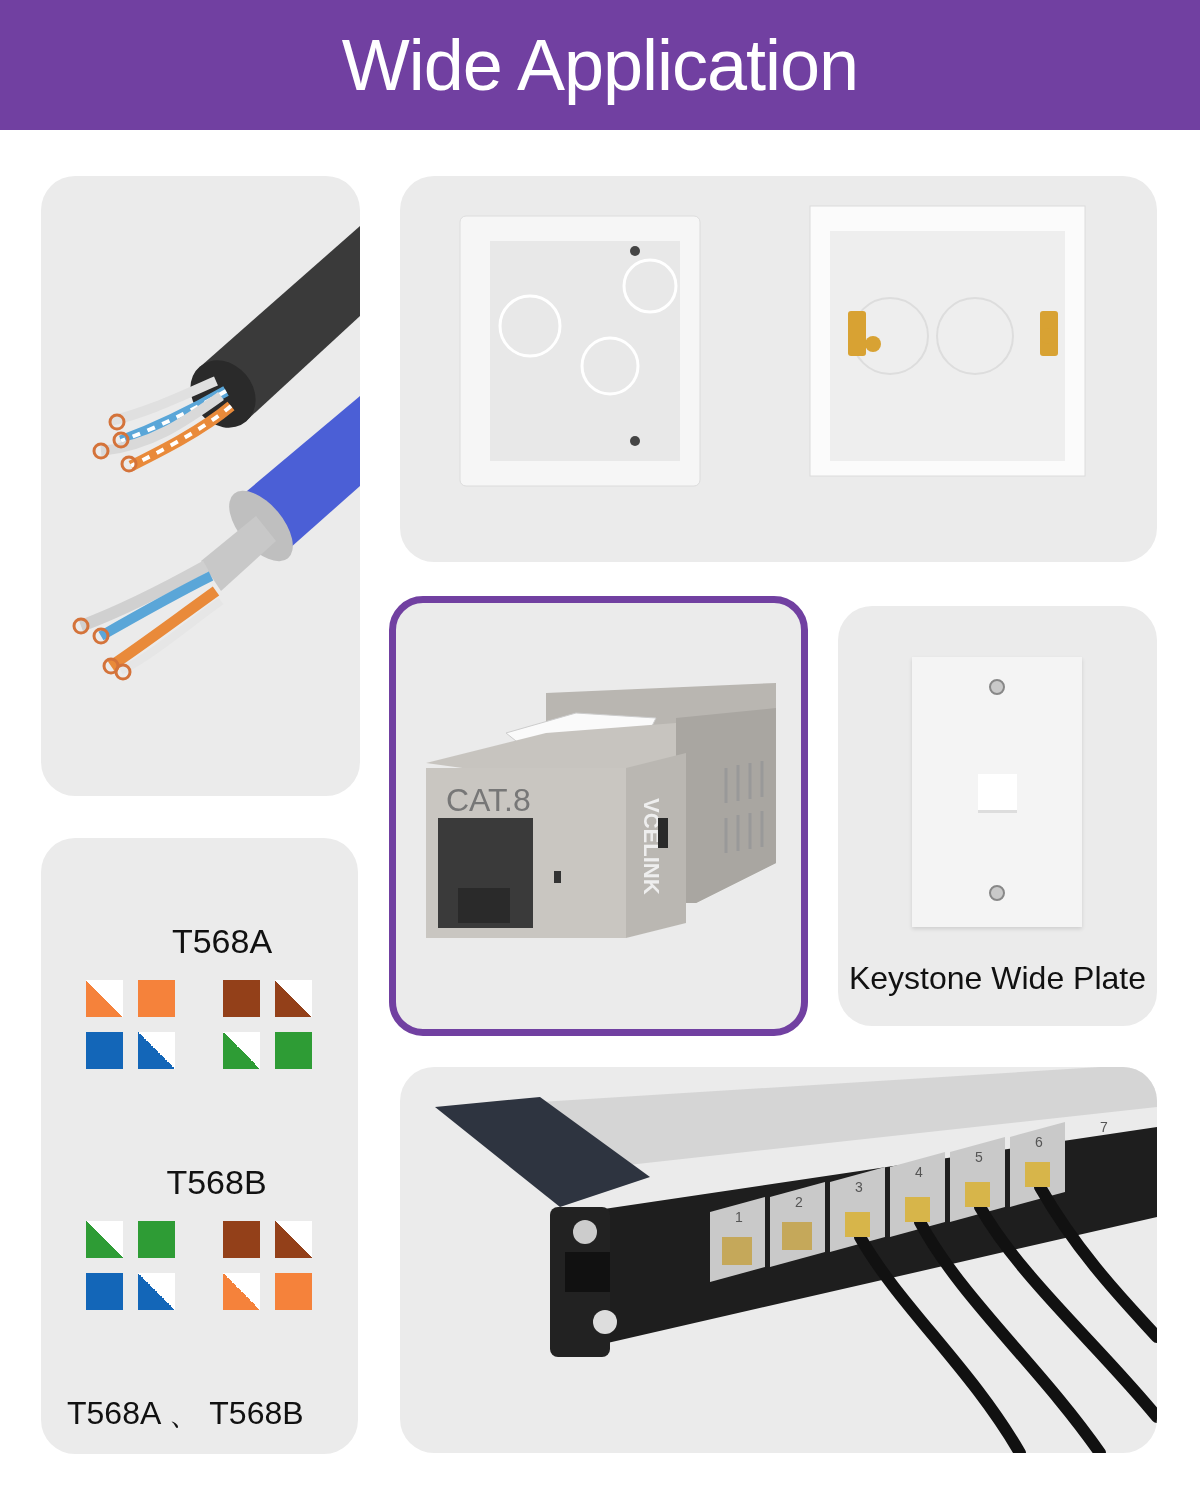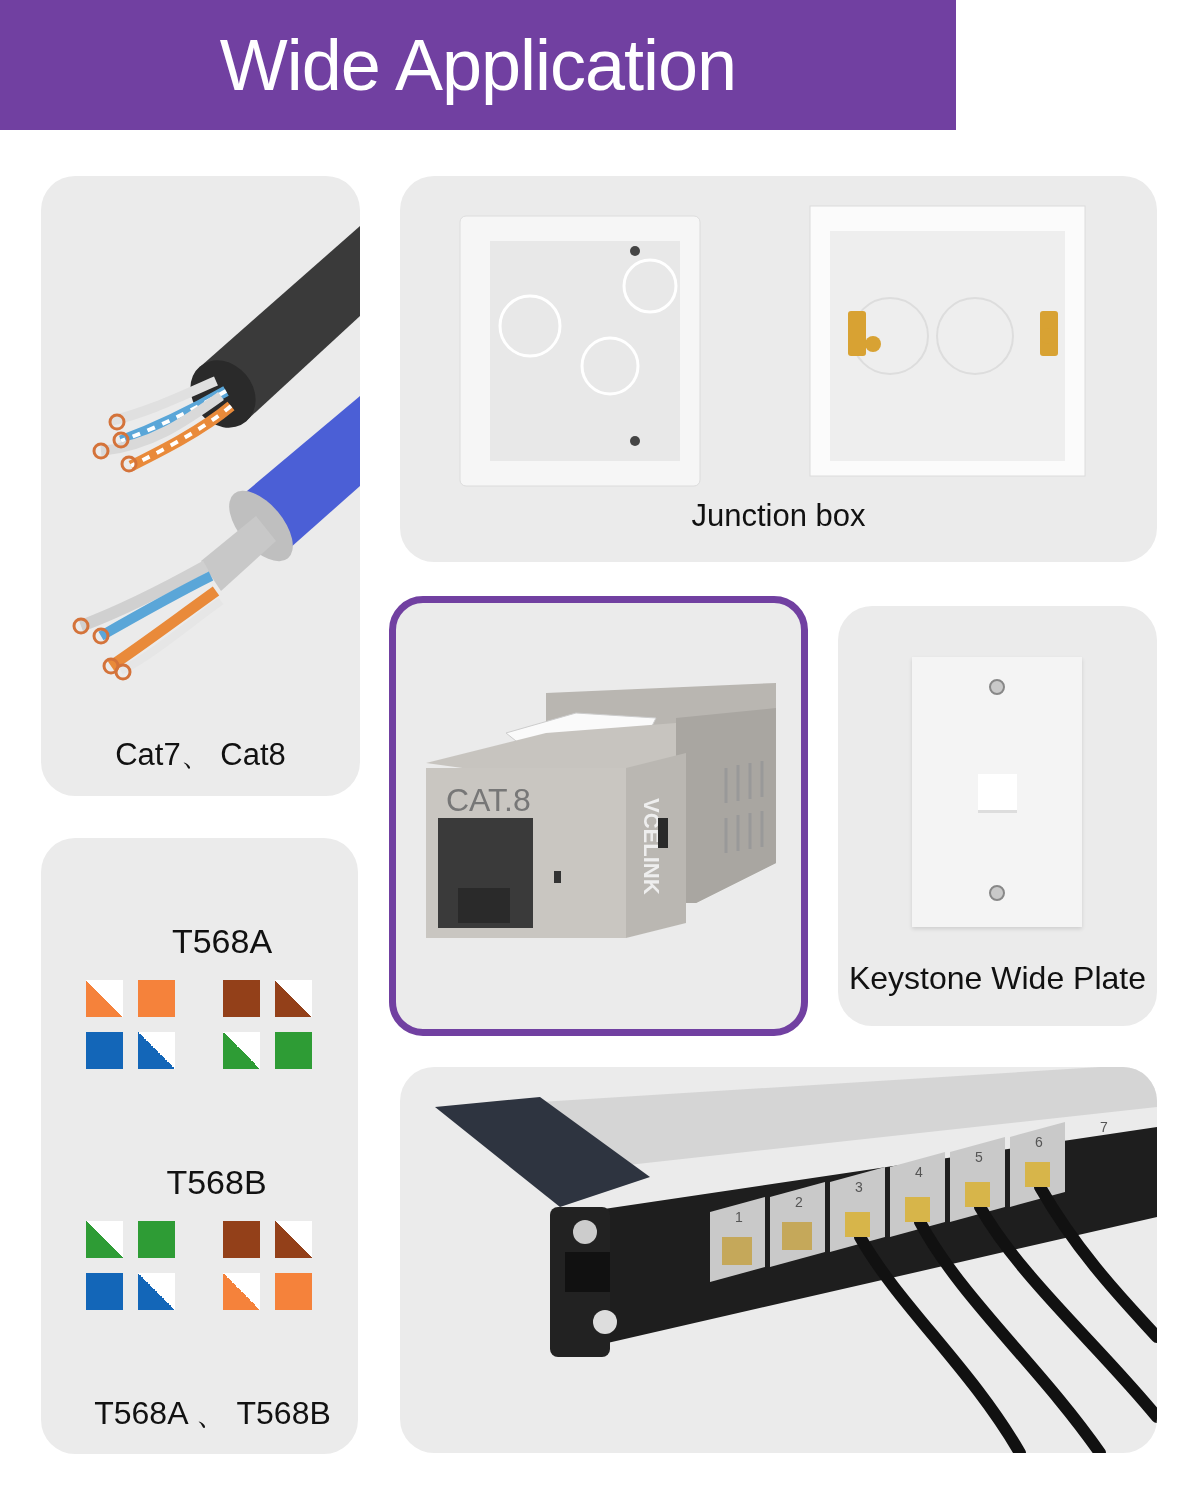--- a/index.html
+++ b/index.html
@@ -1,17 +1,17 @@
 <!DOCTYPE html>
 <html><head>
 <meta charset="utf-8">
 <style>
   html,body{margin:0;padding:0;}
   body{width:1200px;height:1500px;background:#ffffff;position:relative;overflow:hidden;font-family:"Liberation Sans",sans-serif;}
-  .banner{position:absolute;left:0;top:0;width:956px;height:130px;background:#7140a1;display:flex;align-items:center;justify-content:center;}
+  .banner{position:absolute;left:0;top:0;width:1200px;height:130px;background:#7140a1;display:flex;align-items:center;justify-content:center;}
   .banner h1{margin:0;color:#fff;font-size:72px;font-weight:normal;letter-spacing:-1px;font-family:"Liberation Sans",sans-serif;}
   .card{position:absolute;background:#ebebeb;border-radius:34px;overflow:hidden;}
   .card.accent{background:#ebebeb;border:7px solid #7140a1;border-radius:34px;box-sizing:border-box;}
   .caption{position:absolute;left:0;right:0;text-align:center;color:#111;font-size:31px;font-family:"Liberation Sans",sans-serif;}
   .art{position:absolute;}
   .wirelabel{position:absolute;left:0;right:0;text-align:center;color:#111;font-size:34px;}
   .swatch{position:absolute;width:37px;height:37px;}
   .plate{position:absolute;background:#f4f4f4;box-shadow:0 2px 4px rgba(0,0,0,.12);}
 </style>
 </head>
@@ -43,21 +43,20 @@
     <path d="M215 320 L160 365 L180 395 L235 345 Z" fill="#c8c8c8"></path>
     <path d="M165 370 C120 395 80 415 40 430" stroke="#d0d0d0" stroke-width="12" fill="none"></path>
     <path d="M170 380 C130 400 95 420 60 440" stroke="#5aa6d8" stroke-width="10" fill="none"></path>
     <path d="M175 395 C140 420 100 450 70 470" stroke="#e98a3a" stroke-width="11" fill="none"></path>
     <path d="M180 405 C145 430 110 460 80 475" stroke="#e6e6e6" stroke-width="8" fill="none"></path>
     <circle cx="40" cy="430" r="7" fill="none" stroke="#d4733a" stroke-width="3"></circle>
     <circle cx="60" cy="440" r="7" fill="none" stroke="#d4733a" stroke-width="3"></circle>
     <circle cx="70" cy="470" r="7" fill="none" stroke="#d4733a" stroke-width="3"></circle>
     <circle cx="82" cy="476" r="7" fill="none" stroke="#d4733a" stroke-width="3"></circle>
   </svg>
-  <div class="caption" style="top:558px;">Cat7、 Cat8</div>
 </div>
 
 <div class="card" style="left:400px;top:176px;width:757px;height:386px;">
   <svg class="art" width="757" height="300" viewBox="0 0 757 300" style="left:0;top:20px;">
 
     <rect x="60" y="20" width="240" height="270" rx="6" fill="#f6f6f6" stroke="#dcdcdc"></rect>
     <rect x="90" y="45" width="190" height="220" fill="#e8e8e8"></rect>
     <circle cx="130" cy="130" r="30" fill="none" stroke="#fff" stroke-width="3"></circle>
     <circle cx="210" cy="170" r="28" fill="none" stroke="#fff" stroke-width="3"></circle>
     <circle cx="250" cy="90" r="26" fill="none" stroke="#fff" stroke-width="3"></circle>
@@ -66,21 +65,20 @@
 
     <rect x="410" y="10" width="275" height="270" fill="#fbfbfb" stroke="#dcdcdc"></rect>
     <rect x="430" y="35" width="235" height="230" fill="#eeeeee"></rect>
     <circle cx="490" cy="140" r="38" fill="none" stroke="#ddd" stroke-width="2"></circle>
     <circle cx="575" cy="140" r="38" fill="none" stroke="#ddd" stroke-width="2"></circle>
     <rect x="448" y="115" width="18" height="45" rx="3" fill="#d8a233"></rect>
     <circle cx="473" cy="148" r="8" fill="#d8a233"></circle>
     <rect x="640" y="115" width="18" height="45" rx="3" fill="#d8a233"></rect>
     <circle cx="648" cy="140" r="8" fill="#d8a233"></circle>
   </svg>
-  <div class="caption" style="top:322px;">Junction box</div>
 </div>
 
 <div class="card accent" style="left:389px;top:596px;width:419px;height:440px;">
   <svg class="art" width="405" height="426" viewBox="0 0 405 426" style="left:0;top:0;">
 
     <polygon points="150,90 380,80 380,260 300,300 150,300" fill="#b9b6b1"></polygon>
     <polygon points="280,115 380,105 380,260 300,300 280,300" fill="#a9a6a1"></polygon>
 
     <polygon points="110,130 180,110 260,115 240,155 160,170" fill="#fafafa" stroke="#ccc"></polygon>
 
@@ -135,21 +133,21 @@
   <div id="grid-b" style="position:absolute;left:0;top:0;width:317px;height:616px;">
       <div class="swatch" style="left: 45px; top: 383px; background: linear-gradient(to right top, rgb(46, 156, 53) 50%, rgb(255, 255, 255) 50%);"></div>
       <div class="swatch" style="left: 97px; top: 383px; background: rgb(46, 156, 53);"></div>
       <div class="swatch" style="left: 182px; top: 383px; background: rgb(147, 64, 25);"></div>
       <div class="swatch" style="left: 234px; top: 383px; background: linear-gradient(to right top, rgb(147, 64, 25) 50%, rgb(255, 255, 255) 50%);"></div>
       <div class="swatch" style="left: 45px; top: 435px; background: rgb(19, 102, 184);"></div>
       <div class="swatch" style="left: 97px; top: 435px; background: linear-gradient(to right top, rgb(19, 102, 184) 50%, rgb(255, 255, 255) 50%);"></div>
       <div class="swatch" style="left: 182px; top: 435px; background: linear-gradient(to right top, rgb(245, 130, 59) 50%, rgb(255, 255, 255) 50%);"></div>
       <div class="swatch" style="left: 234px; top: 435px; background: rgb(245, 130, 59);"></div>
     </div>
-  <div class="caption" style="top:554px;font-size:32px;text-align:center;left:26px;">T568A 、 T568B</div>
+  <div class="caption" style="top:554px;font-size:32px;text-align:left;left:26px;">T568A 、 T568B</div>
 </div>
 
 <div class="card" style="left:400px;top:1067px;width:757px;height:386px;">
   <svg class="art" width="757" height="386" viewBox="0 0 757 386" style="left:0;top:0;">
 
     <polygon points="60,40 700,0 757,0 757,40 210,100" fill="#d5d5d5"></polygon>
     <polygon points="35,40 140,30 250,110 160,140" fill="#2e3440"></polygon>
 
     <polygon points="150,150 757,60 757,150 190,280" fill="#1e1e1e"></polygon>
     <rect x="150" y="140" width="60" height="150" rx="8" fill="#222"></rect>

